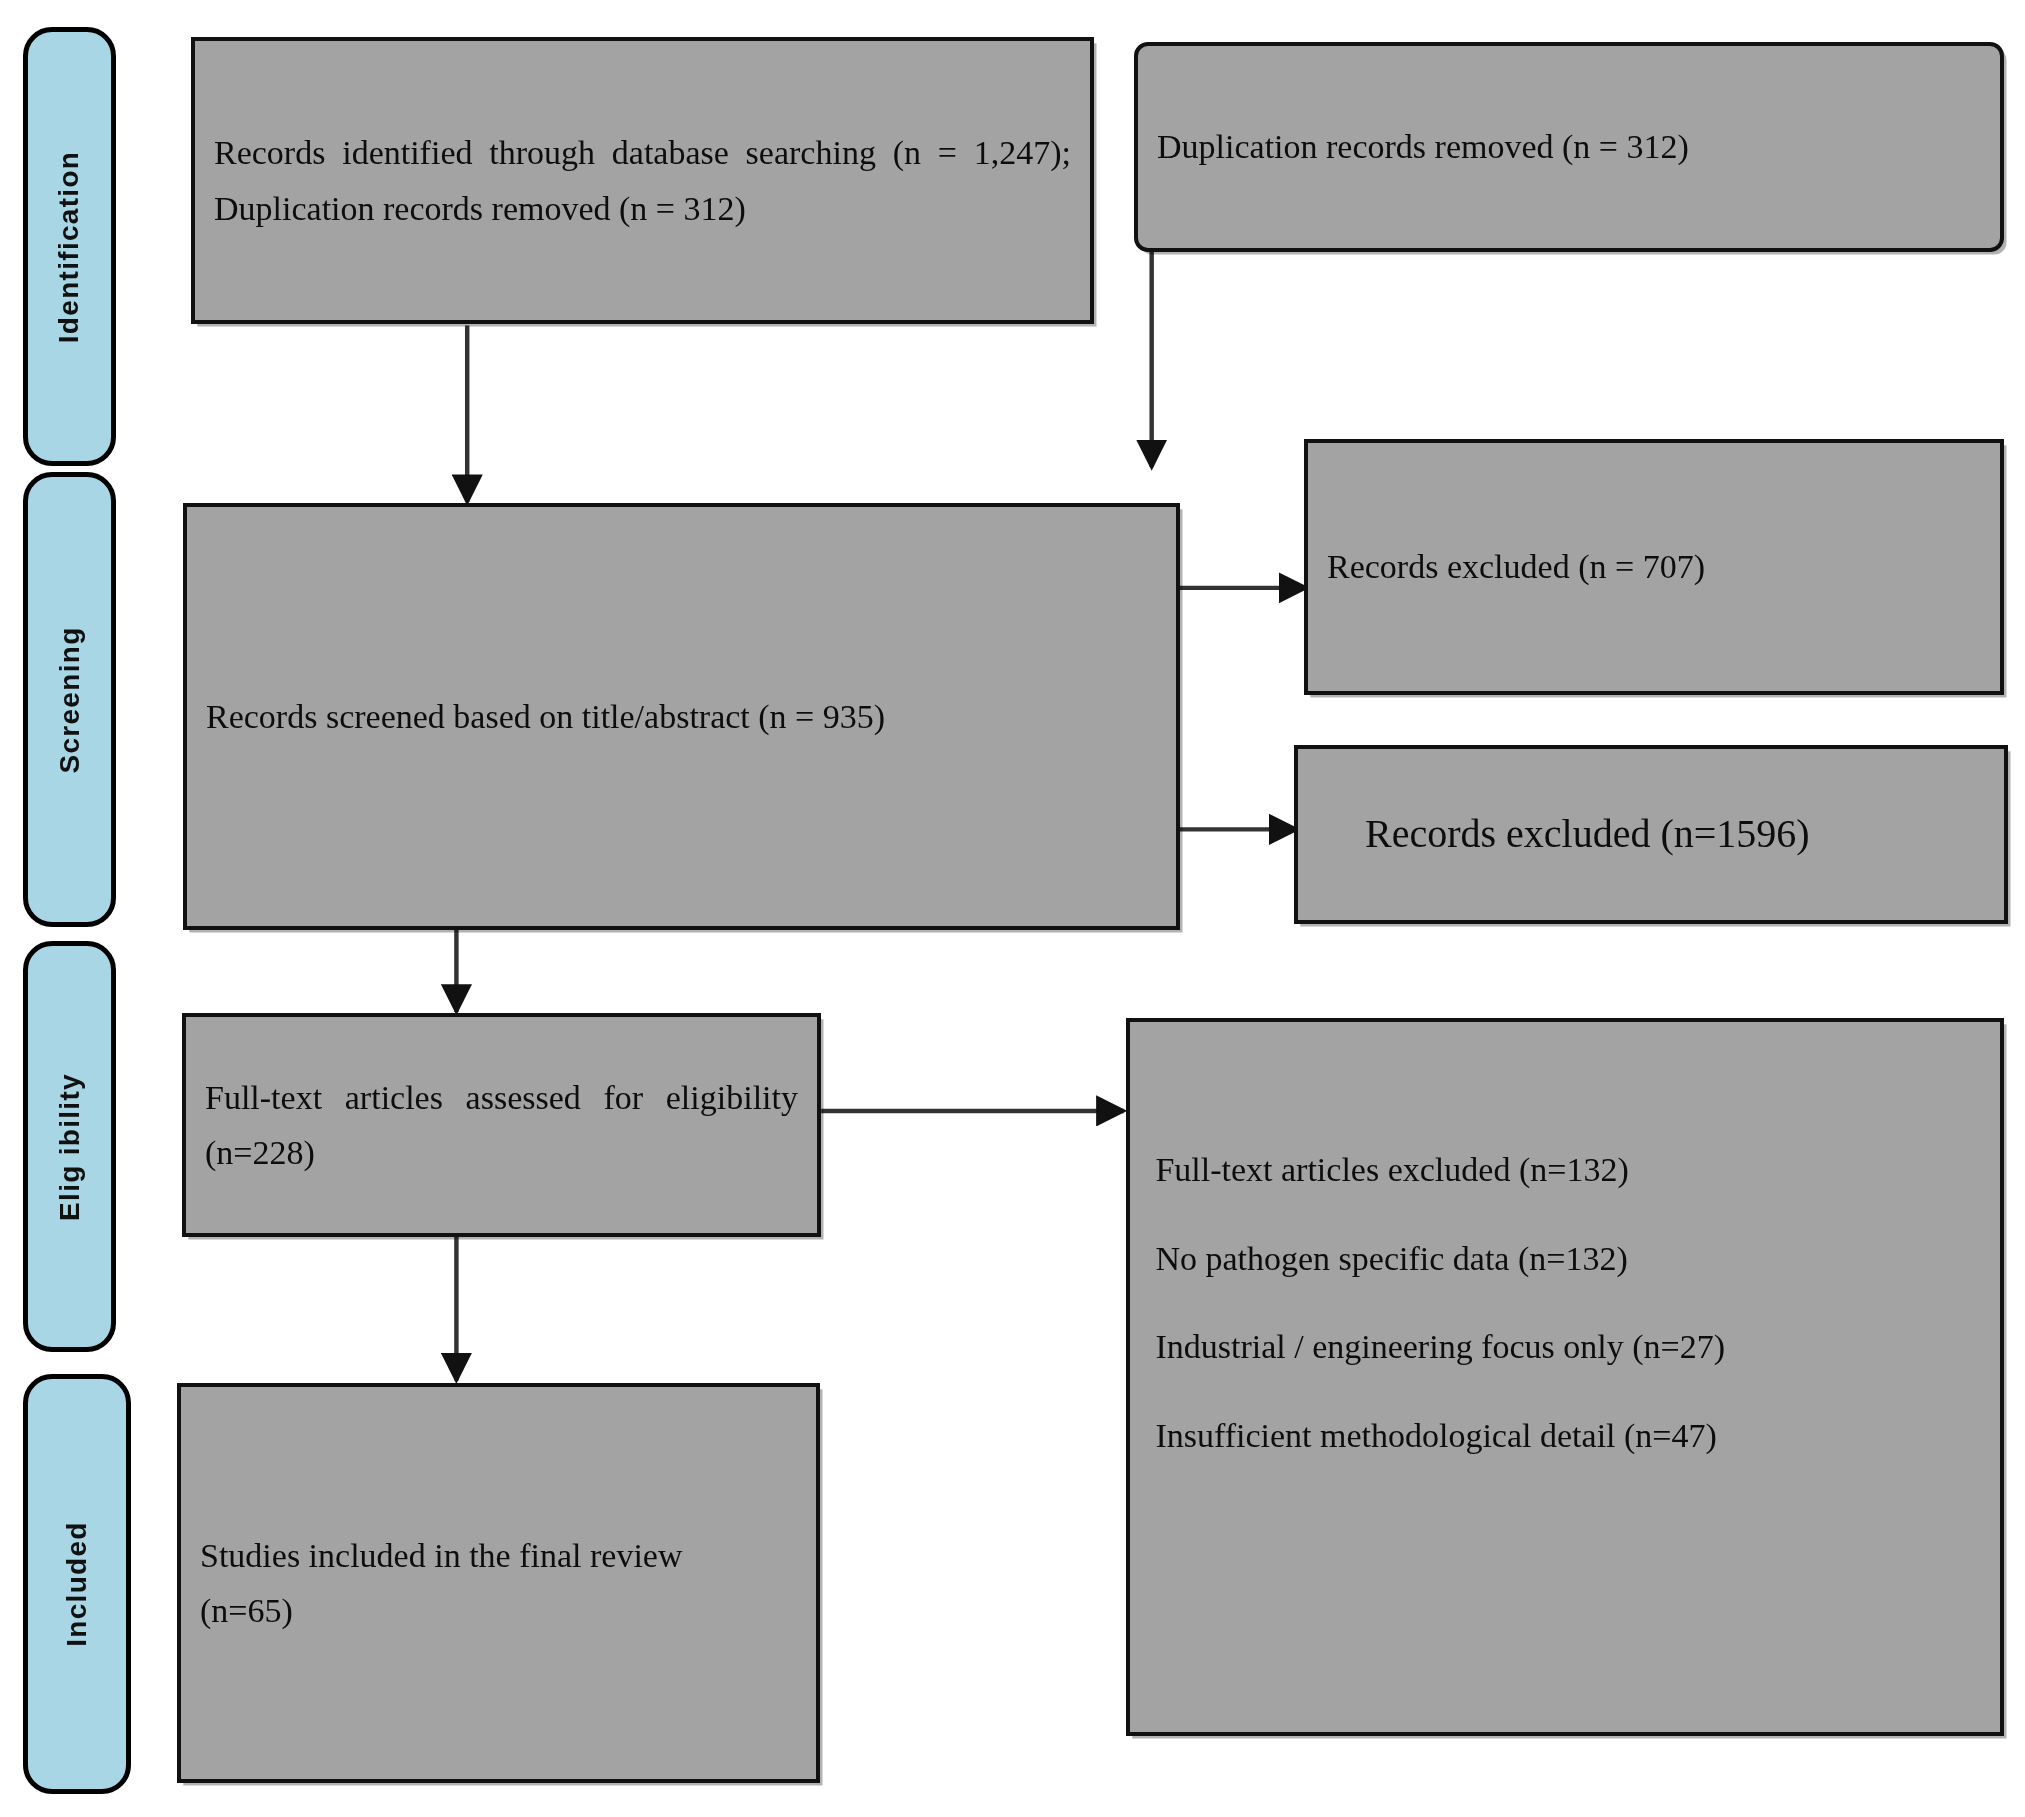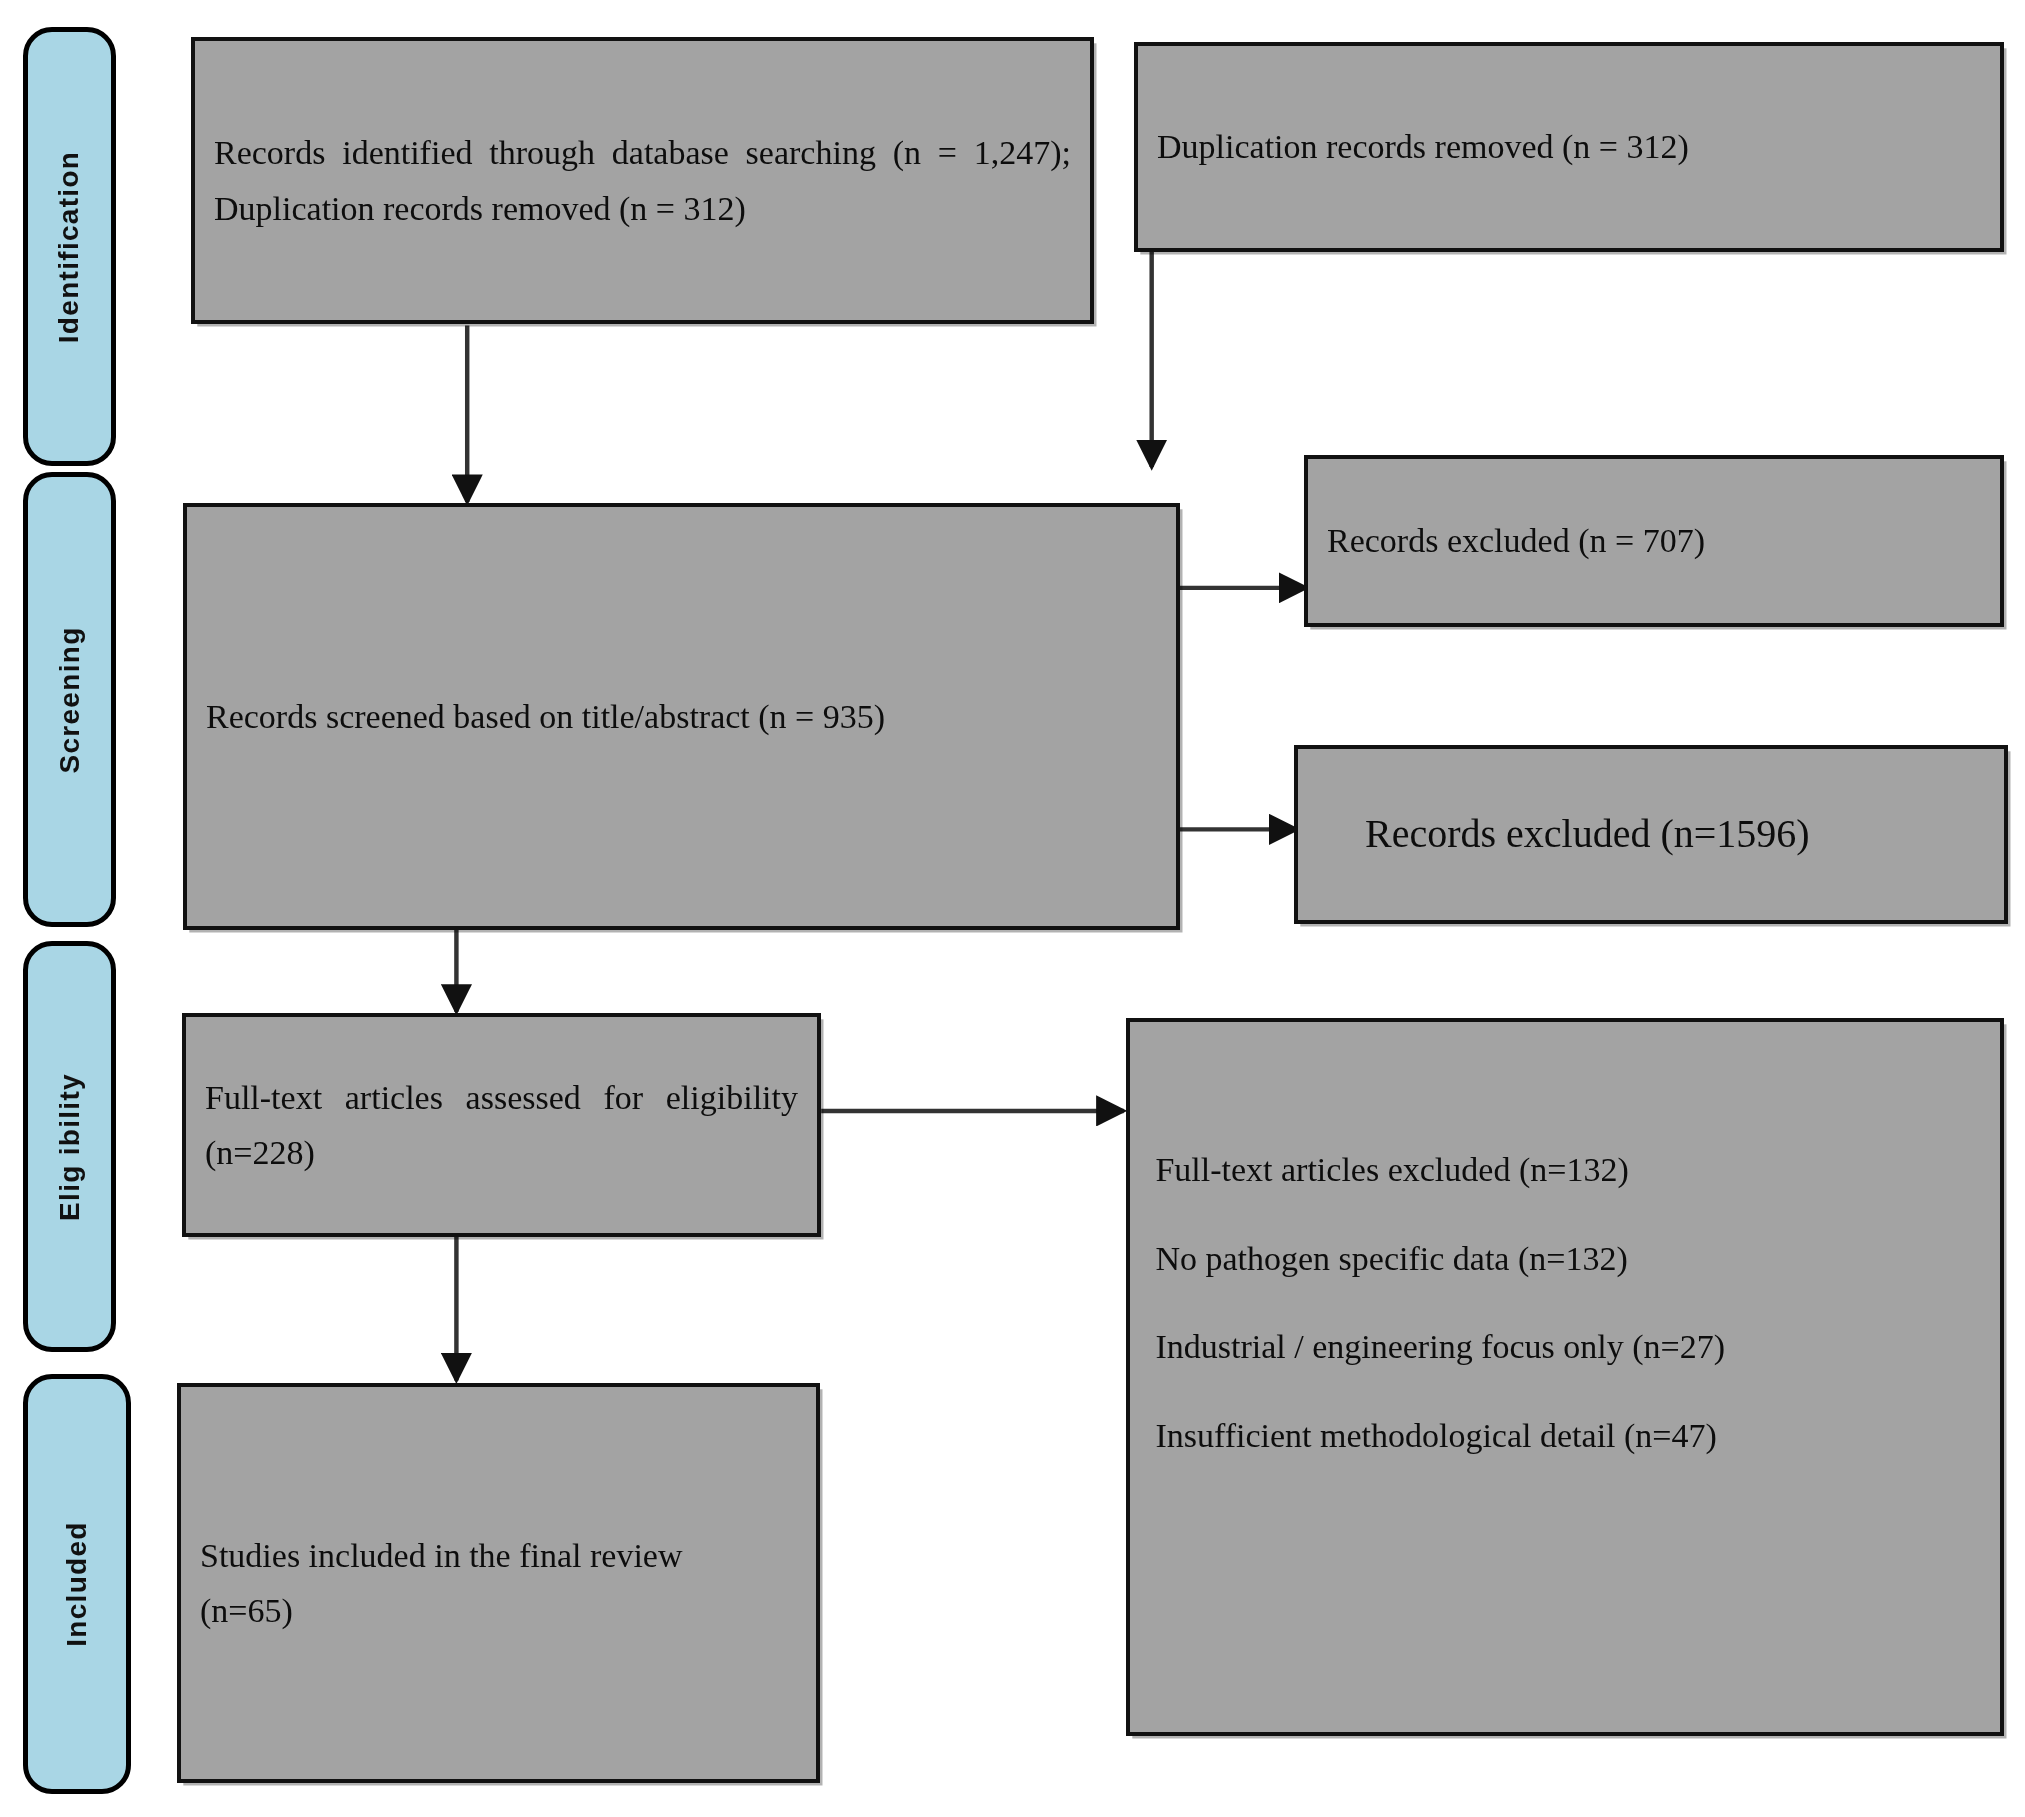--- a/index.html
+++ b/index.html
@@ -120,29 +120,29 @@
   </div>
 
   <div class="stage-pill" style="left:23px; top:1374px; width:108px; height:420px;">
     <span class="stage-label">Included</span>
   </div>
 
   <div class="flow-box justified" style="left:191px; top:37px; width:903px; height:287px;">
     <div class="box-text">Records identified through database searching (n = 1,247); Duplication records removed (n = 312)</div>
   </div>
 
-  <div class="flow-box" style="left:1134px; top:42px; width:870px; height:210px;">
+  <div class="flow-box" style="left:1134px; top:42px; width:870px; height:210px;border-radius:14px;">
     <div class="box-text">Duplication records removed (n = 312)</div>
   </div>
 
   <div class="flow-box" style="left:183px; top:503px; width:997px; height:427px;">
     <div class="box-text">Records screened based on title/abstract (n = 935)</div>
   </div>
 
-  <div class="flow-box" style="left:1304px; top:439px; width:700px; height:172px;margin-top:16px;">
+  <div class="flow-box" style="left:1304px; top:439px; width:700px; height:256px;">
     <div class="box-text">Records excluded (n = 707)</div>
   </div>
 
   <div class="flow-box t-lg" style="left:1294px; top:745px; width:714px; height:179px;padding-left:48px;">
     <div class="box-text">Records excluded (n=1596)</div>
   </div>
 
   <div class="flow-box justified" style="left:182px; top:1013px; width:639px; height:224px;">
     <div class="box-text">Full-text articles assessed for eligibility (n=228)</div>
   </div>

